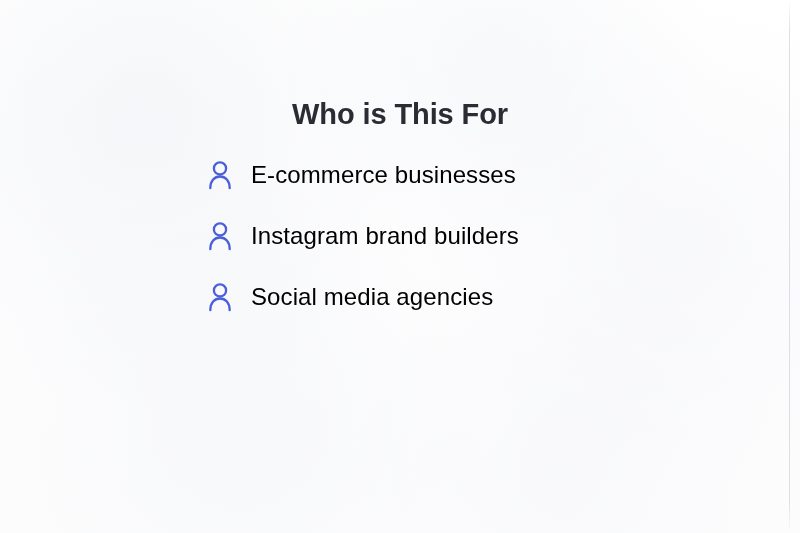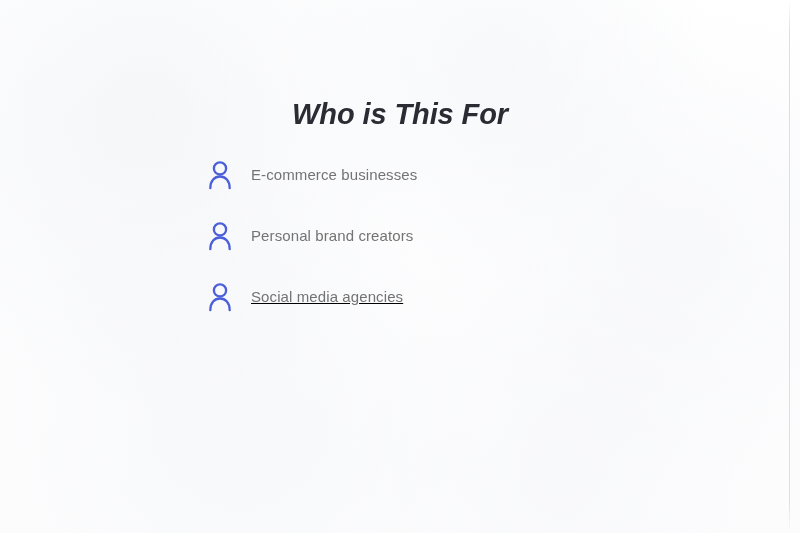--- a/index.html
+++ b/index.html
@@ -66,54 +66,52 @@
     left: 0;
     top: 96px;
     width: 800px;
     text-align: center;
     font-size: 29px;
     font-weight: 700;
     letter-spacing: -0.1px;
     color: #2b2b33;
     line-height: 36px;
     white-space: nowrap;
-    font-style: italic;
   }
 
   .audience-list {
     position: absolute;
     left: 207px;
     top: 156px;
     width: 520px;
   }
 
   .audience-item {
     display: flex;
     align-items: center;
     height: 38px;
     margin-bottom: 23px;
   }
 
   .audience-item:last-child {
     margin-bottom: 4px;
-    text-decoration: underline;
   }
 
   .person-icon {
     flex: 0 0 auto;
     width: 26px;
     height: 30px;
     display: block;
     margin-right: 18px;
   }
 
   .audience-label {
-    font-size: 15px;
+    font-size: 24px;
     font-weight: 400;
-    color: #737373;
+    color: #000000;
     letter-spacing: 0.1px;
     line-height: 30px;
     white-space: nowrap;
   }
 </style>
 </head>
 <body>
 
 <div class="slide">
 
@@ -137,21 +135,21 @@
       </div>
 
 
       <div class="audience-item">
         <span class="person-icon-wrap">
           <svg class="person-icon" viewBox="0 0 26 30" fill="none" xmlns="http://www.w3.org/2000/svg" aria-hidden="true">
             <circle cx="13" cy="8.4" r="6.1" stroke="#4a5fd9" stroke-width="2.3"></circle>
             <path d="M3.3 28.2 C3.3 20.6 7.6 16.5 13 16.5 C18.4 16.5 22.7 20.6 22.7 28.2" stroke="#4a5fd9" stroke-width="2.3" stroke-linecap="round"></path>
           </svg>
         </span>
-        <span class="audience-label">Personal brand creators</span>
+        <span class="audience-label">Instagram brand builders</span>
       </div>
 
       <div class="audience-item">
         <span class="person-icon-wrap">
           <svg class="person-icon" viewBox="0 0 26 30" fill="none" xmlns="http://www.w3.org/2000/svg" aria-hidden="true">
             <circle cx="13" cy="8.4" r="6.1" stroke="#4a5fd9" stroke-width="2.3"></circle>
             <path d="M3.3 28.2 C3.3 20.6 7.6 16.5 13 16.5 C18.4 16.5 22.7 20.6 22.7 28.2" stroke="#4a5fd9" stroke-width="2.3" stroke-linecap="round"></path>
           </svg>
         </span>
         <span class="audience-label">Social media agencies</span>

